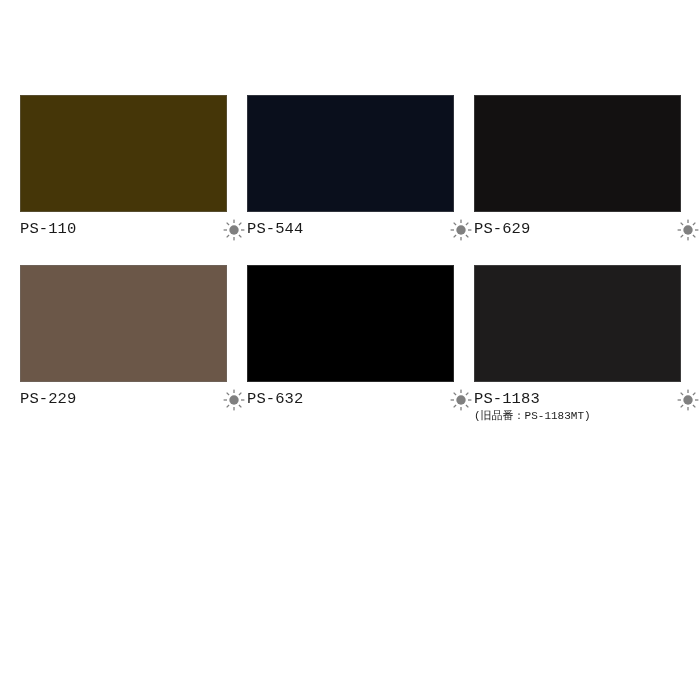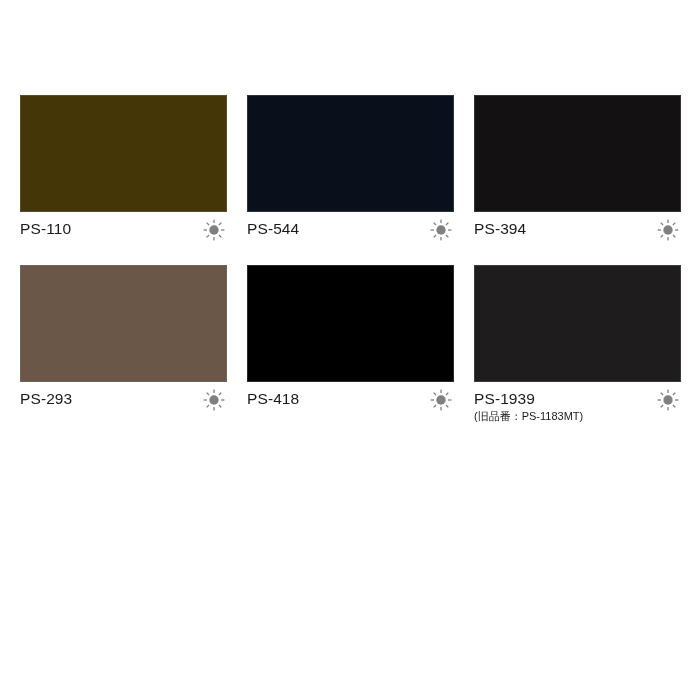--- a/index.html
+++ b/index.html
@@ -24,22 +24,23 @@
     position: absolute;
     left: 20px;
     top: 95px;
     width: 660px;
     display: grid;
     grid-template-columns: repeat(3, 207px);
     column-gap: 20px;
     row-gap: 12px;
   }
   .swatch-cell {
-    width: 206px;
+    width: 226px;
     position: relative;
+    font-family: Liberation Mono, monospace;
   }
   .swatch-chip {
     width: 207px;
     height: 117px;
     border: 1px solid rgba(120,120,120,0.35);
     box-sizing: border-box;
     display: block;
   }
   .swatch-meta {
     display: flex;
@@ -130,21 +131,21 @@
           </g>
         </svg>
       </span>
     </div>
   </div>
 
   <div class="swatch-cell">
     <div class="swatch-chip" style="background: rgb(19, 17, 17);"></div>
     <div class="swatch-meta">
       <div class="swatch-text">
-        <span class="swatch-code">PS-394</span>
+        <span class="swatch-code">PS-629</span>
 
       </div>
       <span class="sun-icon">
         <svg viewBox="0 0 22 22" width="22" height="22" aria-hidden="true">
           <g fill="#808080">
             <circle cx="11" cy="11" r="4.7"></circle>
             <rect x="10.35" y="0.6" width="1.3" height="3.4"></rect>
             <rect x="10.35" y="18" width="1.3" height="3.4"></rect>
             <rect x="0.6" y="10.35" width="3.4" height="1.3"></rect>
             <rect x="18" y="10.35" width="3.4" height="1.3"></rect>
@@ -155,21 +156,21 @@
           </g>
         </svg>
       </span>
     </div>
   </div>
 
   <div class="swatch-cell">
     <div class="swatch-chip" style="background: rgb(107, 87, 72);"></div>
     <div class="swatch-meta">
       <div class="swatch-text">
-        <span class="swatch-code">PS-293</span>
+        <span class="swatch-code">PS-229</span>
 
       </div>
       <span class="sun-icon">
         <svg viewBox="0 0 22 22" width="22" height="22" aria-hidden="true">
           <g fill="#808080">
             <circle cx="11" cy="11" r="4.7"></circle>
             <rect x="10.35" y="0.6" width="1.3" height="3.4"></rect>
             <rect x="10.35" y="18" width="1.3" height="3.4"></rect>
             <rect x="0.6" y="10.35" width="3.4" height="1.3"></rect>
             <rect x="18" y="10.35" width="3.4" height="1.3"></rect>
@@ -180,21 +181,21 @@
           </g>
         </svg>
       </span>
     </div>
   </div>
 
   <div class="swatch-cell">
     <div class="swatch-chip" style="background: rgb(0, 0, 0);"></div>
     <div class="swatch-meta">
       <div class="swatch-text">
-        <span class="swatch-code">PS-418</span>
+        <span class="swatch-code">PS-632</span>
 
       </div>
       <span class="sun-icon">
         <svg viewBox="0 0 22 22" width="22" height="22" aria-hidden="true">
           <g fill="#808080">
             <circle cx="11" cy="11" r="4.7"></circle>
             <rect x="10.35" y="0.6" width="1.3" height="3.4"></rect>
             <rect x="10.35" y="18" width="1.3" height="3.4"></rect>
             <rect x="0.6" y="10.35" width="3.4" height="1.3"></rect>
             <rect x="18" y="10.35" width="3.4" height="1.3"></rect>
@@ -205,21 +206,21 @@
           </g>
         </svg>
       </span>
     </div>
   </div>
 
   <div class="swatch-cell">
     <div class="swatch-chip" style="background: rgb(30, 28, 28);"></div>
     <div class="swatch-meta">
       <div class="swatch-text">
-        <span class="swatch-code">PS-1939</span>
+        <span class="swatch-code">PS-1183</span>
         <span class="swatch-subcode">(旧品番：PS-1183MT)</span>
       </div>
       <span class="sun-icon">
         <svg viewBox="0 0 22 22" width="22" height="22" aria-hidden="true">
           <g fill="#808080">
             <circle cx="11" cy="11" r="4.7"></circle>
             <rect x="10.35" y="0.6" width="1.3" height="3.4"></rect>
             <rect x="10.35" y="18" width="1.3" height="3.4"></rect>
             <rect x="0.6" y="10.35" width="3.4" height="1.3"></rect>
             <rect x="18" y="10.35" width="3.4" height="1.3"></rect>

